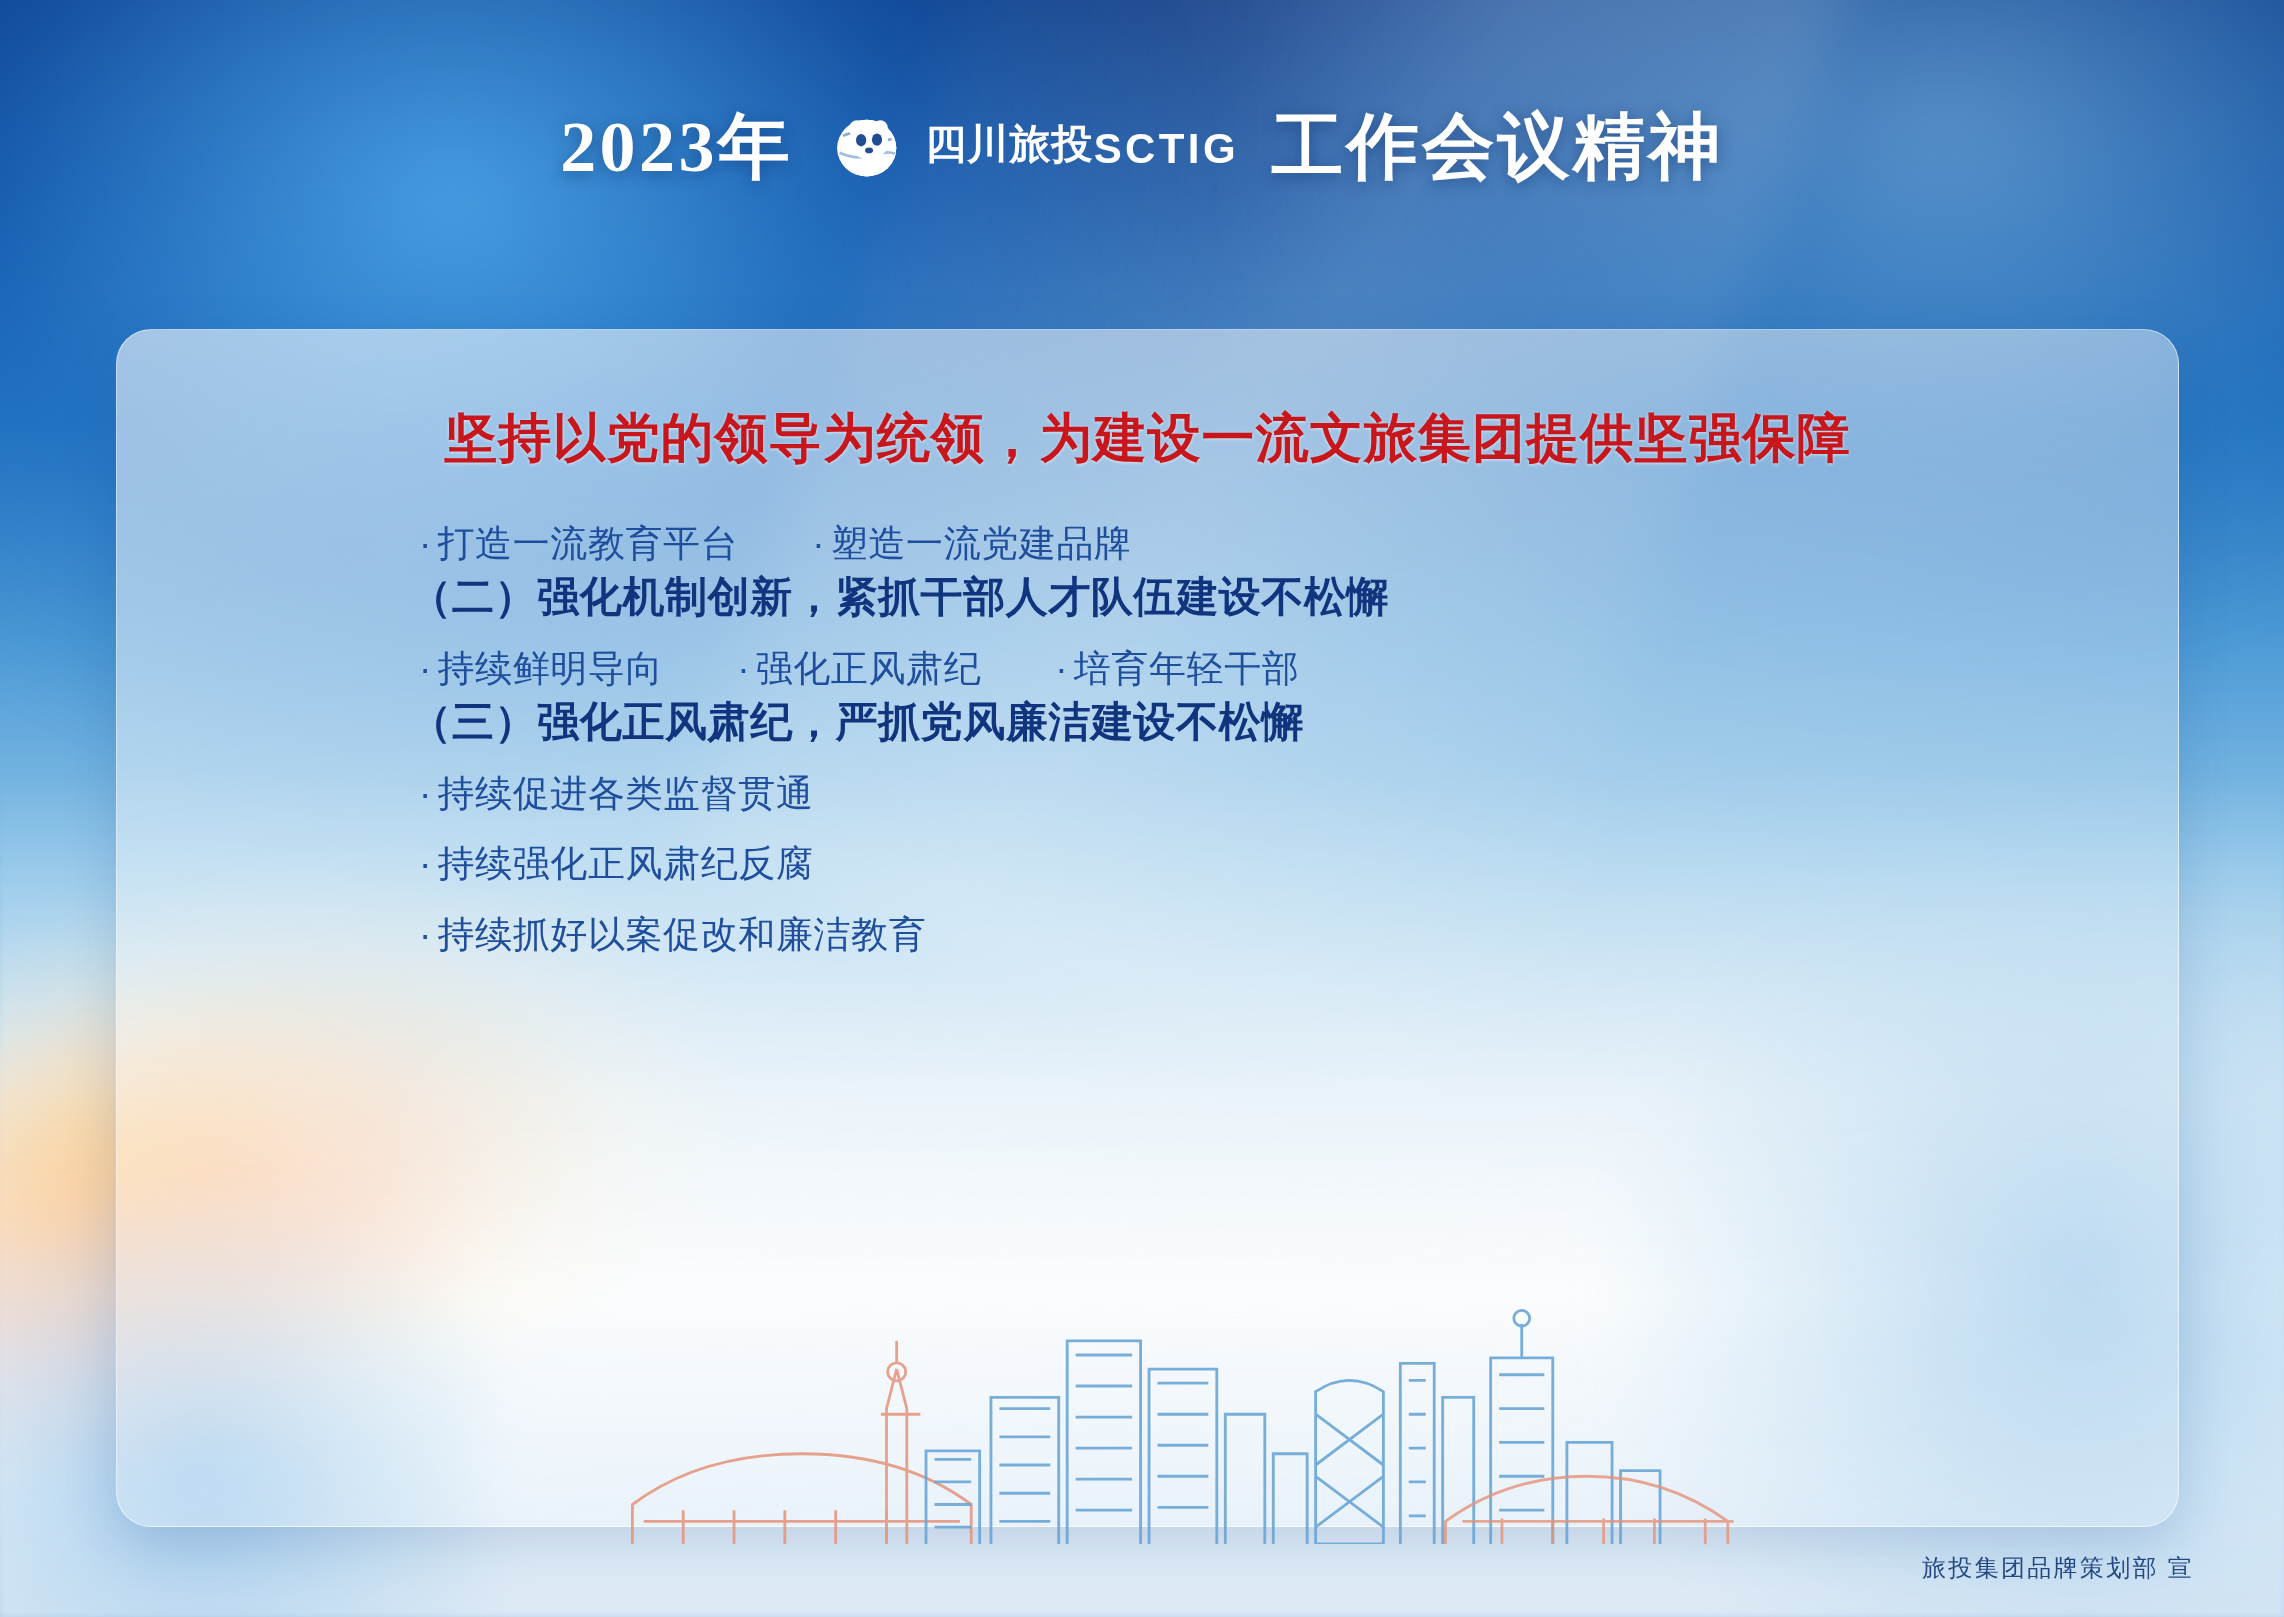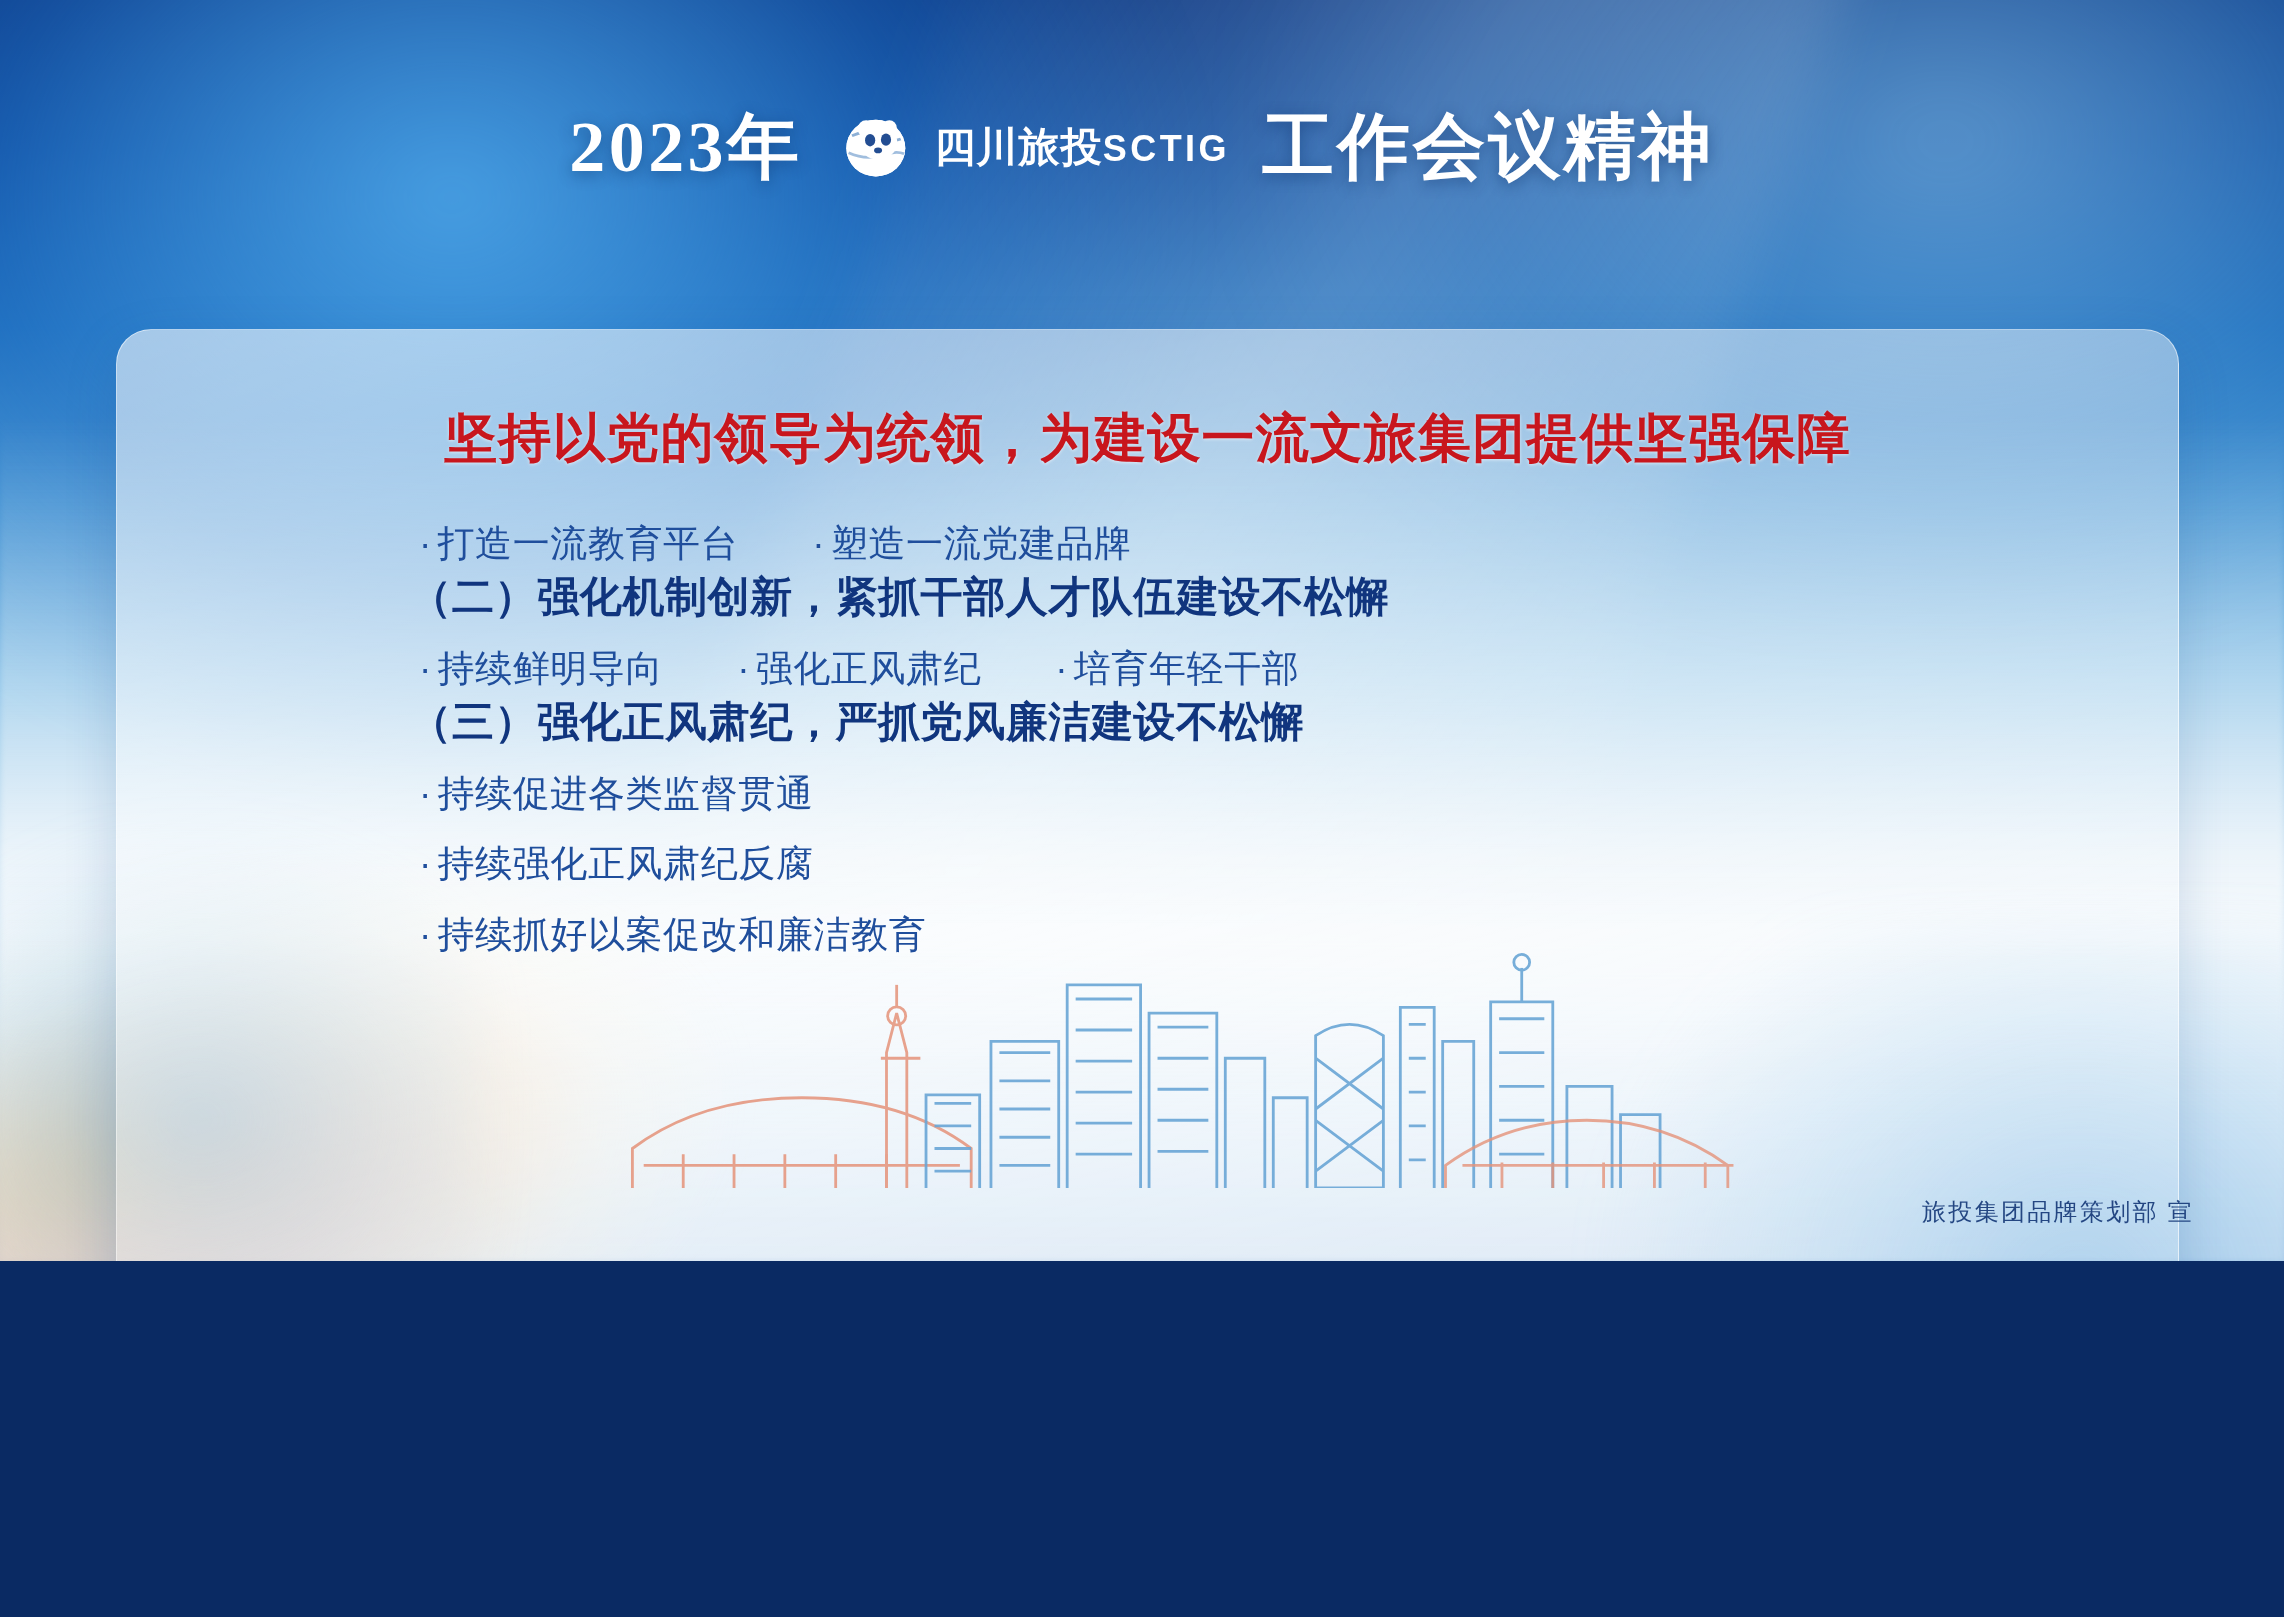--- a/index.html
+++ b/index.html
@@ -6,21 +6,21 @@
     margin: 0;
     padding: 0;
     background: #0a2a63;
   }
   body {
     font-family: "Liberation Sans", "DejaVu Sans", sans-serif;
   }
   .poster {
     position: relative;
     width: 2284px;
-    height: 1261px;
+    height: 1617px;
     overflow: hidden;
     background: linear-gradient(180deg,
         #0b3a86 0%,
         #0f4ea0 12%,
         #1f6fbd 26%,
         #4e9bd6 40%,
         #8dc4e8 54%,
         #cfe4f3 68%,
         #e8f1f8 80%,
         #dfe9f4 92%,
@@ -130,21 +130,21 @@
   .logo-cn {
     font-family: "Liberation Sans", "DejaVu Sans", sans-serif;
     font-weight: bold;
     font-size: 41px;
     letter-spacing: 1.1px;
     color: #ffffff;
   }
   .logo-en {
     font-family: "Liberation Sans", "DejaVu Sans", sans-serif;
     font-weight: bold;
-    font-size: 36px;
+    font-size: 42px;
     letter-spacing: 3.4px;
     color: #ffffff;
     margin-top: 4.5px;
     text-align: center;
   }
 
   
   .card {
     position: absolute;
     left: 116px;

